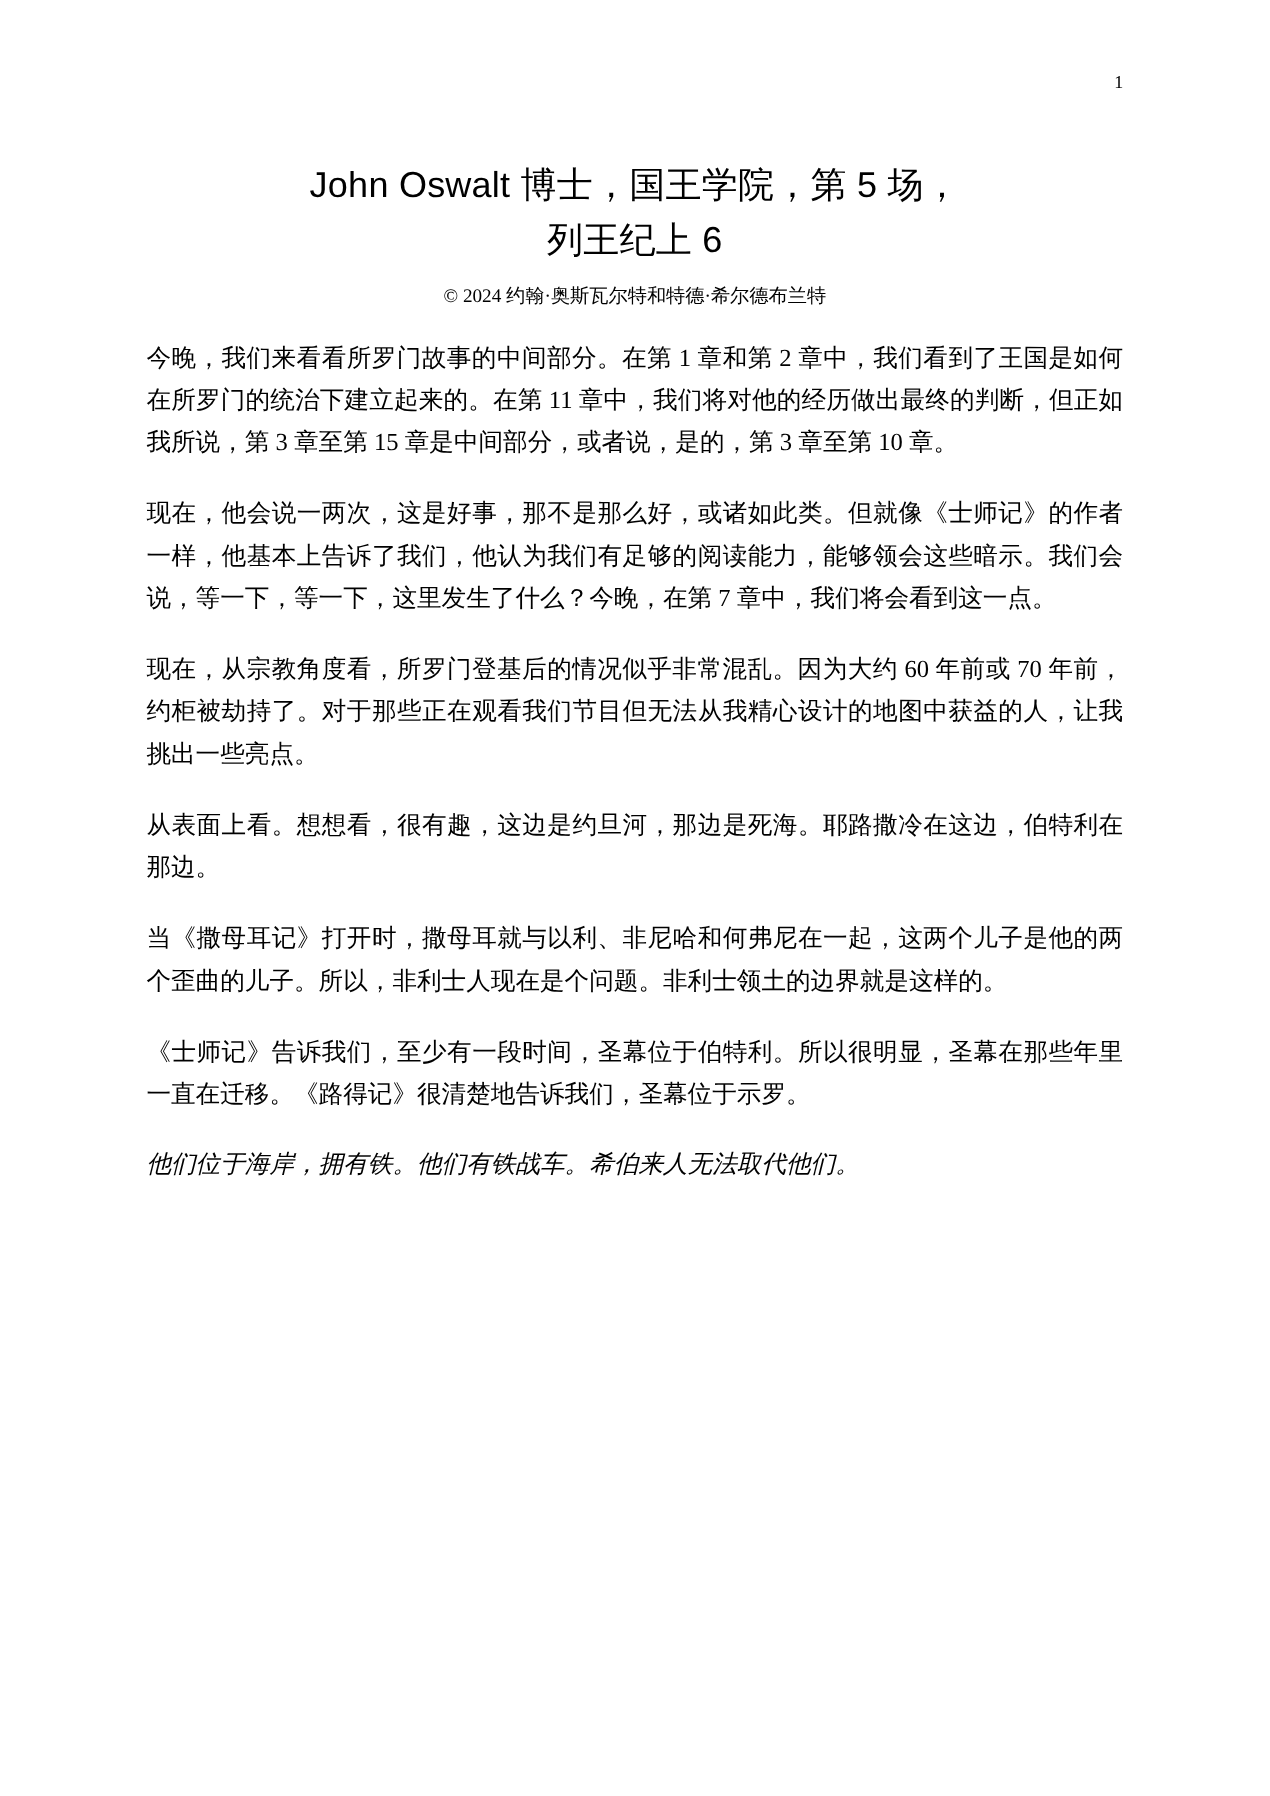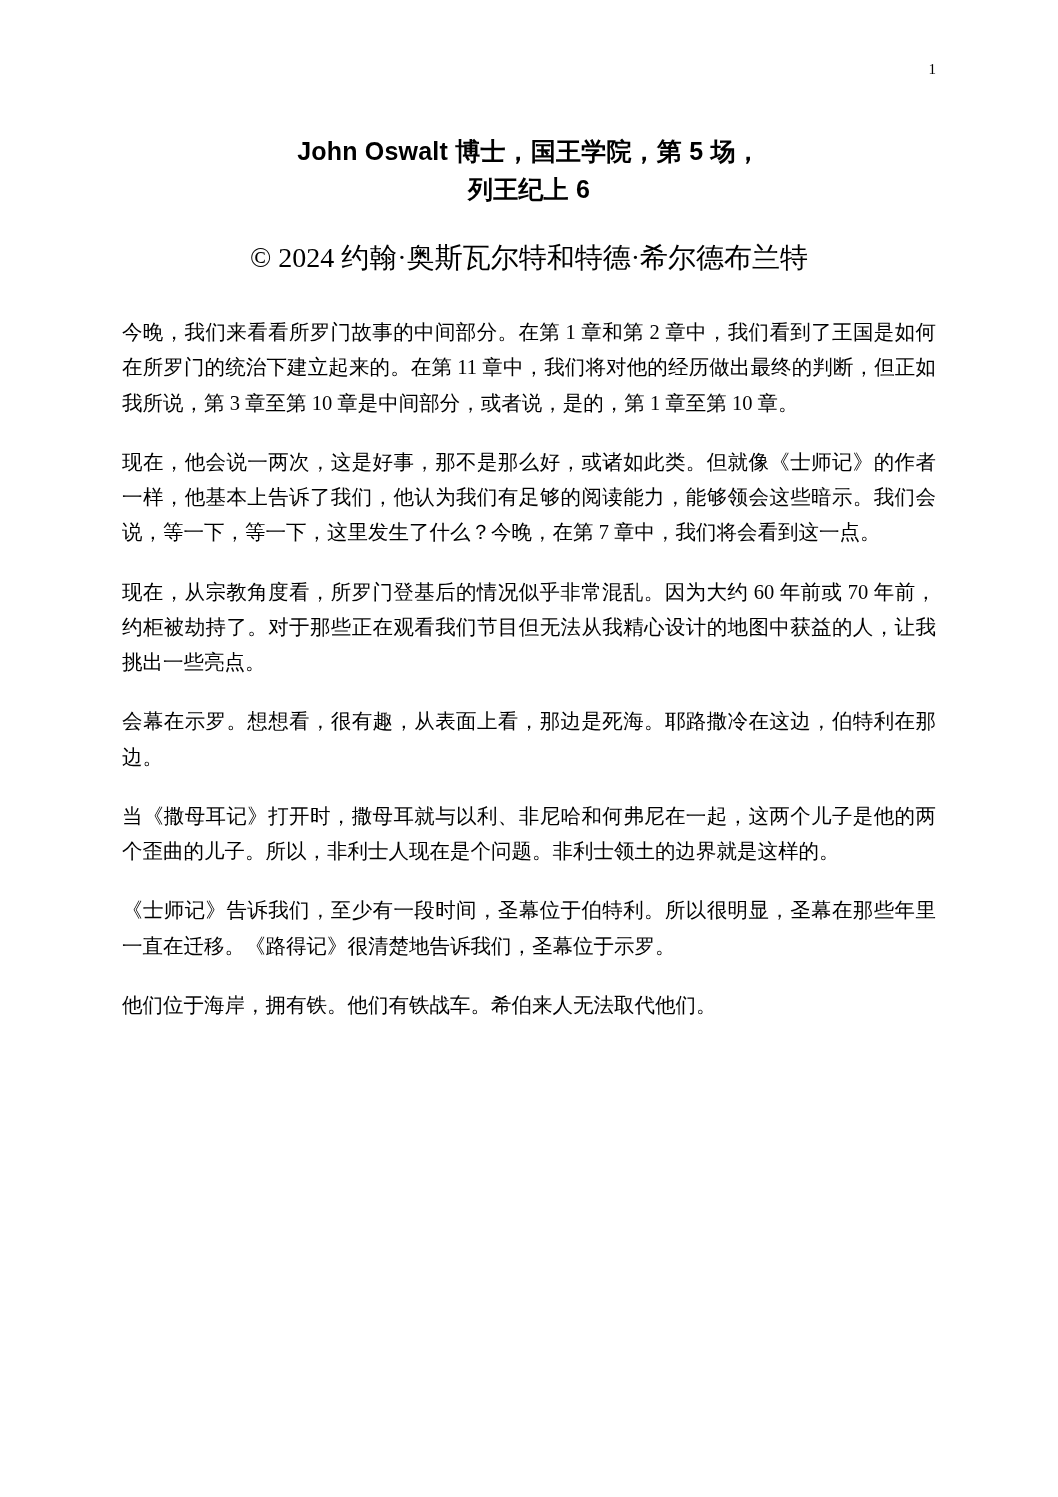--- a/index.html
+++ b/index.html
@@ -28,68 +28,69 @@
     right: 122px;
     font-size: 15px;
     font-family: "Liberation Serif", serif;
     line-height: 1;
   }
   .doc-title {
     margin: 0;
     padding-top: 72px;
     text-align: center;
     font-family: "Liberation Sans", sans-serif;
-    font-weight: bold;
-    font-size: 25px;
+    font-weight: normal;
+    font-size: 30px;
     line-height: 1.52;
     letter-spacing: 0.2px;
   }
   .doc-title .line2 {
     display: block;
   }
   .copyright {
-    margin: 16px;
+    margin: 0;
     padding-top: 14px;
     text-align: center;
-    font-size: 28px;
+    font-size: 16px;
     font-family: "Liberation Serif", serif;
     line-height: 1.4;
   }
   .body-text {
     padding-top: 22px;
   }
   .body-text p {
     margin: 0 0 24px 0;
     font-size: 20.5px;
     line-height: 1.72;
     text-align: justify;
     text-justify: inter-ideograph;
     font-family: "Liberation Serif", serif;
   }
   .body-text p:last-child {
     margin-bottom: 0;
+    font-style: italic;
   }
 </style>
 </head>
 <body>
 
 <div class="page">
 
   <div class="page-number">1</div>
 
   <h1 class="doc-title">
     <span class="line1">John Oswalt 博士，国王学院，第 5 场，</span>
     <span class="line2">列王纪上 6</span>
   </h1>
 
   <p class="copyright">© 2024 约翰·奥斯瓦尔特和特德·希尔德布兰特</p>
 
   <div class="body-text">
-    <p>今晚，我们来看看所罗门故事的中间部分。在第 1 章和第 2 章中，我们看到了王国是如何在所罗门的统治下建立起来的。在第 11 章中，我们将对他的经历做出最终的判断，但正如我所说，第 3 章至第 10 章是中间部分，或者说，是的，第 1 章至第 10 章。</p>
+    <p>今晚，我们来看看所罗门故事的中间部分。在第 1 章和第 2 章中，我们看到了王国是如何在所罗门的统治下建立起来的。在第 11 章中，我们将对他的经历做出最终的判断，但正如我所说，第 3 章至第 15 章是中间部分，或者说，是的，第 3 章至第 10 章。</p>
     <p>现在，他会说一两次，这是好事，那不是那么好，或诸如此类。但就像《士师记》的作者一样，他基本上告诉了我们，他认为我们有足够的阅读能力，能够领会这些暗示。我们会说，等一下，等一下，这里发生了什么？今晚，在第 7 章中，我们将会看到这一点。</p>
     <p>现在，从宗教角度看，所罗门登基后的情况似乎非常混乱。因为大约 60 年前或 70 年前，约柜被劫持了。对于那些正在观看我们节目但无法从我精心设计的地图中获益的人，让我挑出一些亮点。</p>
-    <p>会幕在示罗。想想看，很有趣，从表面上看，那边是死海。耶路撒冷在这边，伯特利在那边。</p>
+    <p>从表面上看。想想看，很有趣，这边是约旦河，那边是死海。耶路撒冷在这边，伯特利在那边。</p>
     <p>当《撒母耳记》打开时，撒母耳就与以利、非尼哈和何弗尼在一起，这两个儿子是他的两个歪曲的儿子。所以，非利士人现在是个问题。非利士领土的边界就是这样的。</p>
     <p>《士师记》告诉我们，至少有一段时间，圣幕位于伯特利。所以很明显，圣幕在那些年里一直在迁移。《路得记》很清楚地告诉我们，圣幕位于示罗。</p>
     <p>他们位于海岸，拥有铁。他们有铁战车。希伯来人无法取代他们。</p>
   </div>
 
 </div>
 
 </body></html>

